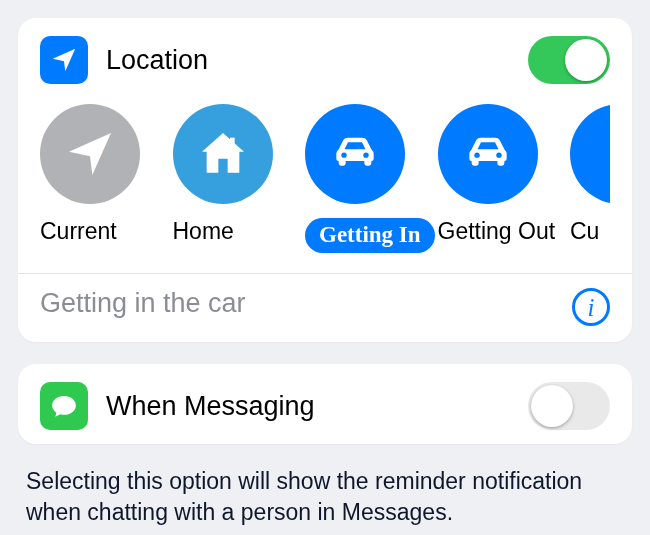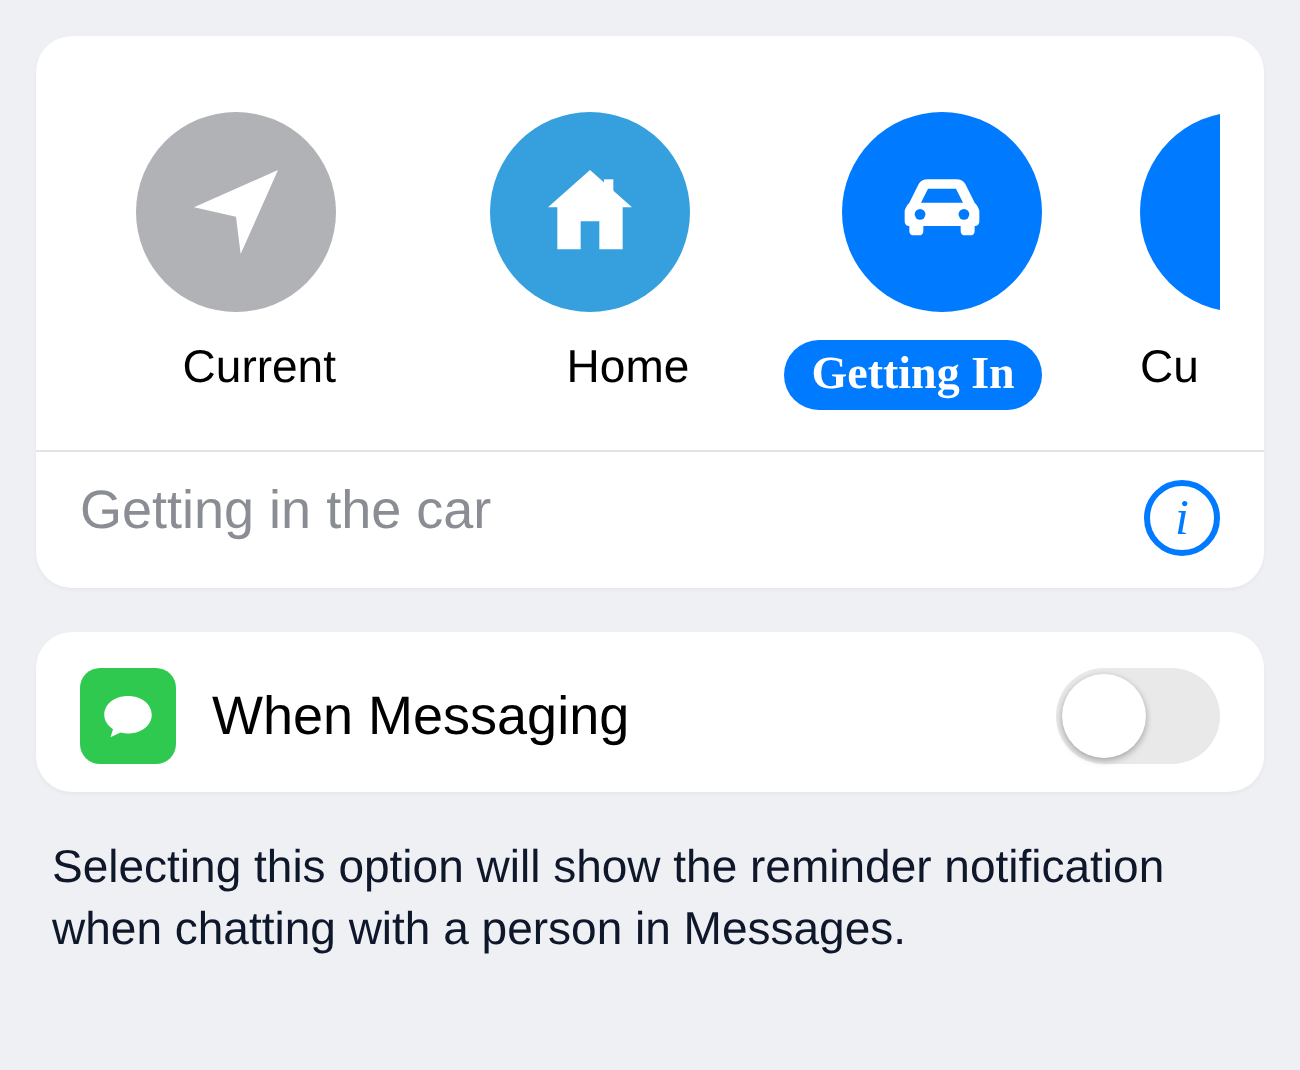--- a/index.html
+++ b/index.html
@@ -70,21 +70,21 @@
   .options-row {
     display: flex;
     align-items: flex-start;
     justify-content: space-between;
     margin-top: 20px;
     overflow: hidden;
   }
   .option {
     display: flex;
     flex-direction: column;
-    align-items: flex-end;
+    align-items: flex-start;
     width: 128px;
     flex: 0 0 128px;
     text-align: center;
   }
   .option .circle {
     width: 100px;
     height: 100px;
     border-radius: 50%;
     display: flex;
     align-items: center;
@@ -152,20 +152,32 @@
     color: #0f172a;
     line-height: 1.35;
     padding: 0 8px 6px 8px;
   }
 </style>
 </head>
 <body>
 
 <div class="card">
 
+  <div class="row-header">
+    <div class="app-icon" style="background:#007aff">
+      <svg viewBox="0 0 24 24" fill="#fff">
+          <path d="M3 11 L21 3 L13 21 L12 13 L3 11 Z"></path>
+        </svg>
+    </div>
+    <div class="title">Location</div>
+    <div class="spacer"></div>
+    <div class="switch on">
+      <div class="knob"></div>
+    </div>
+  </div>
 
   <div class="options-row">
 
     <div class="option">
       <div class="circle" style="background:#b0b2b6">
         <svg viewBox="0 0 24 24" fill="#fff">
             <path d="M3 11 L21 3 L13 21 L12 13 L3 11 Z"></path>
           </svg>
       </div>
       <div class="label">Current</div>
@@ -185,20 +197,30 @@
       <div class="circle" style="background:#007aff">
         <svg viewBox="0 0 24 24" fill="#fff">
           <path d="M5 15 Q4 15 4 14 V12 Q4 11 5 10 L7 6 Q7.5 5 9 5 H15 Q16.5 5 17 6 L19 10 Q20 11 20 12 V14 Q20 15 19 15 V16 Q19 17 18 17 H17 Q16 17 16 16 V15 H8 V16 Q8 17 7 17 H6 Q5 17 5 16 V15 Z M7.5 10 H16.5 L15 7 H9 Z"></path>
           <circle cx="7.3" cy="12.5" r="1.15" fill="#007aff"></circle>
           <circle cx="16.7" cy="12.5" r="1.15" fill="#007aff"></circle>
         </svg>
       </div>
       <div class="label">Getting In</div>
     </div>
 
+    <div class="option">
+      <div class="circle" style="background:#007aff">
+        <svg viewBox="0 0 24 24" fill="#fff">
+          <path d="M5 15 Q4 15 4 14 V12 Q4 11 5 10 L7 6 Q7.5 5 9 5 H15 Q16.5 5 17 6 L19 10 Q20 11 20 12 V14 Q20 15 19 15 V16 Q19 17 18 17 H17 Q16 17 16 16 V15 H8 V16 Q8 17 7 17 H6 Q5 17 5 16 V15 Z M7.5 10 H16.5 L15 7 H9 Z"></path>
+          <circle cx="7.3" cy="12.5" r="1.15" fill="#007aff"></circle>
+          <circle cx="16.7" cy="12.5" r="1.15" fill="#007aff"></circle>
+        </svg>
+      </div>
+      <div class="label">Getting Out</div>
+    </div>
 
     <div class="option partial">
       <div class="circle" style="background:#007aff"></div>
       <div class="label">Cu</div>
     </div>
 
   </div>
 
   <div class="hr"></div>
   <div class="detail-row">

